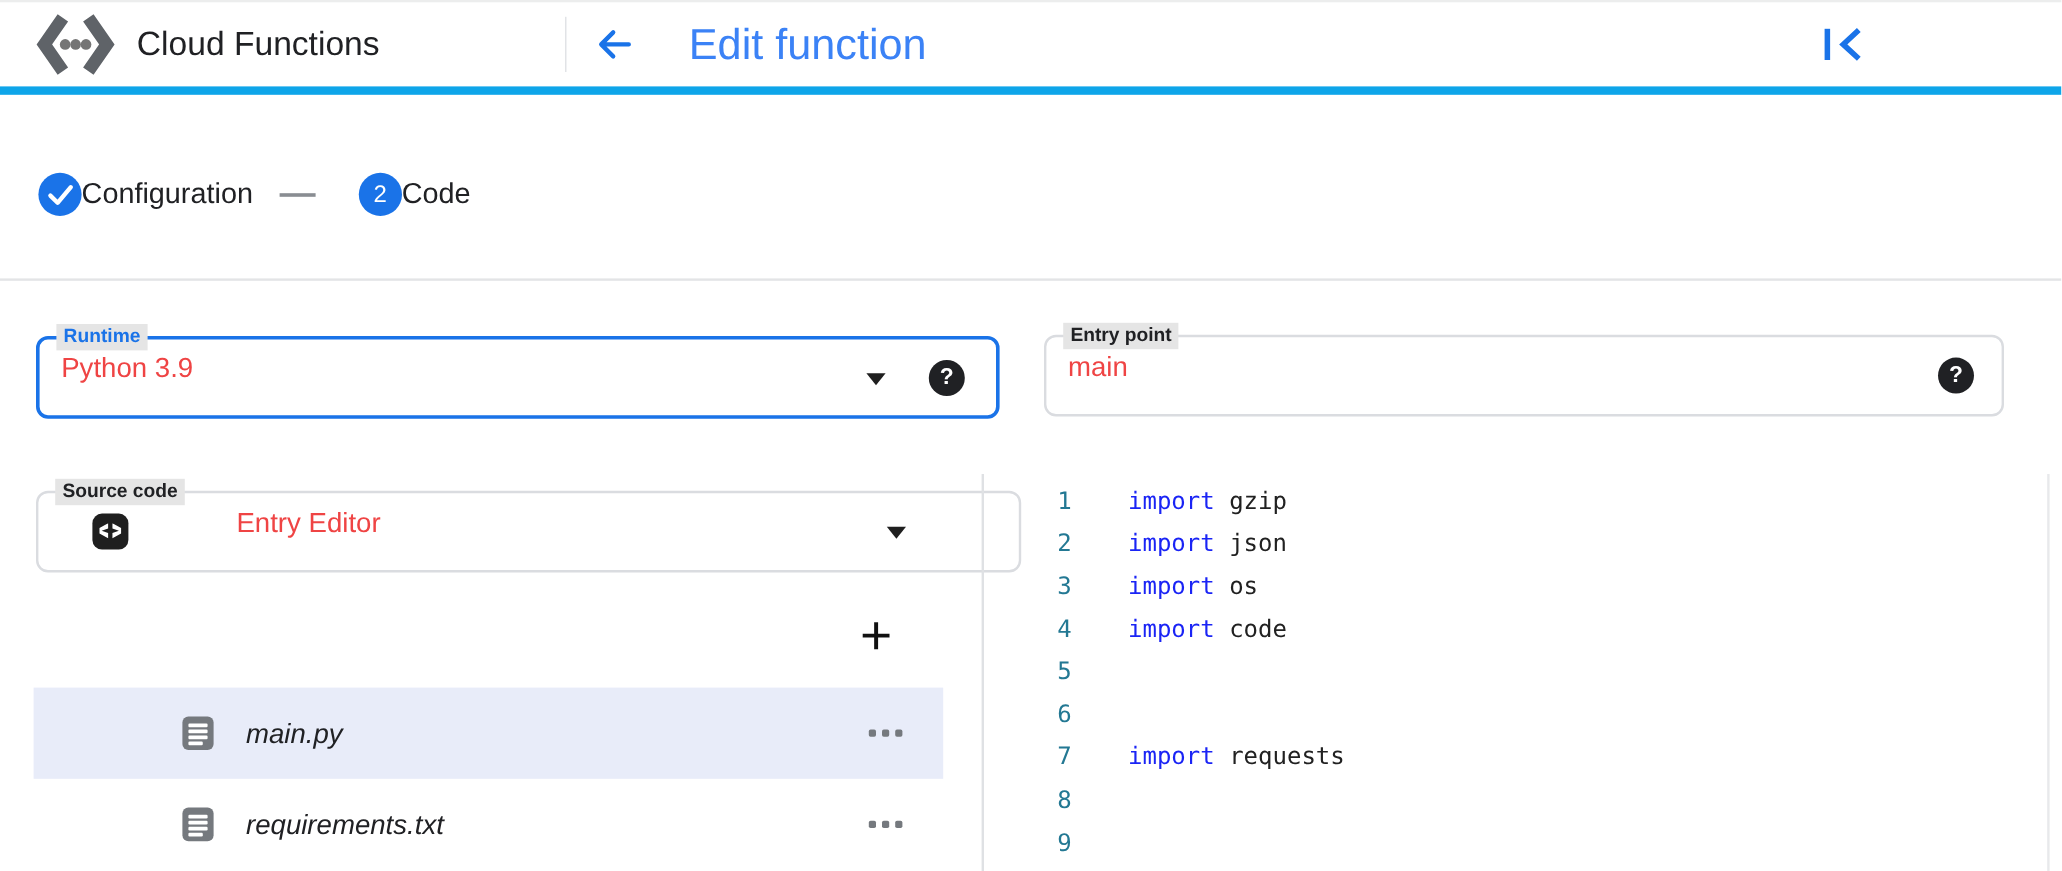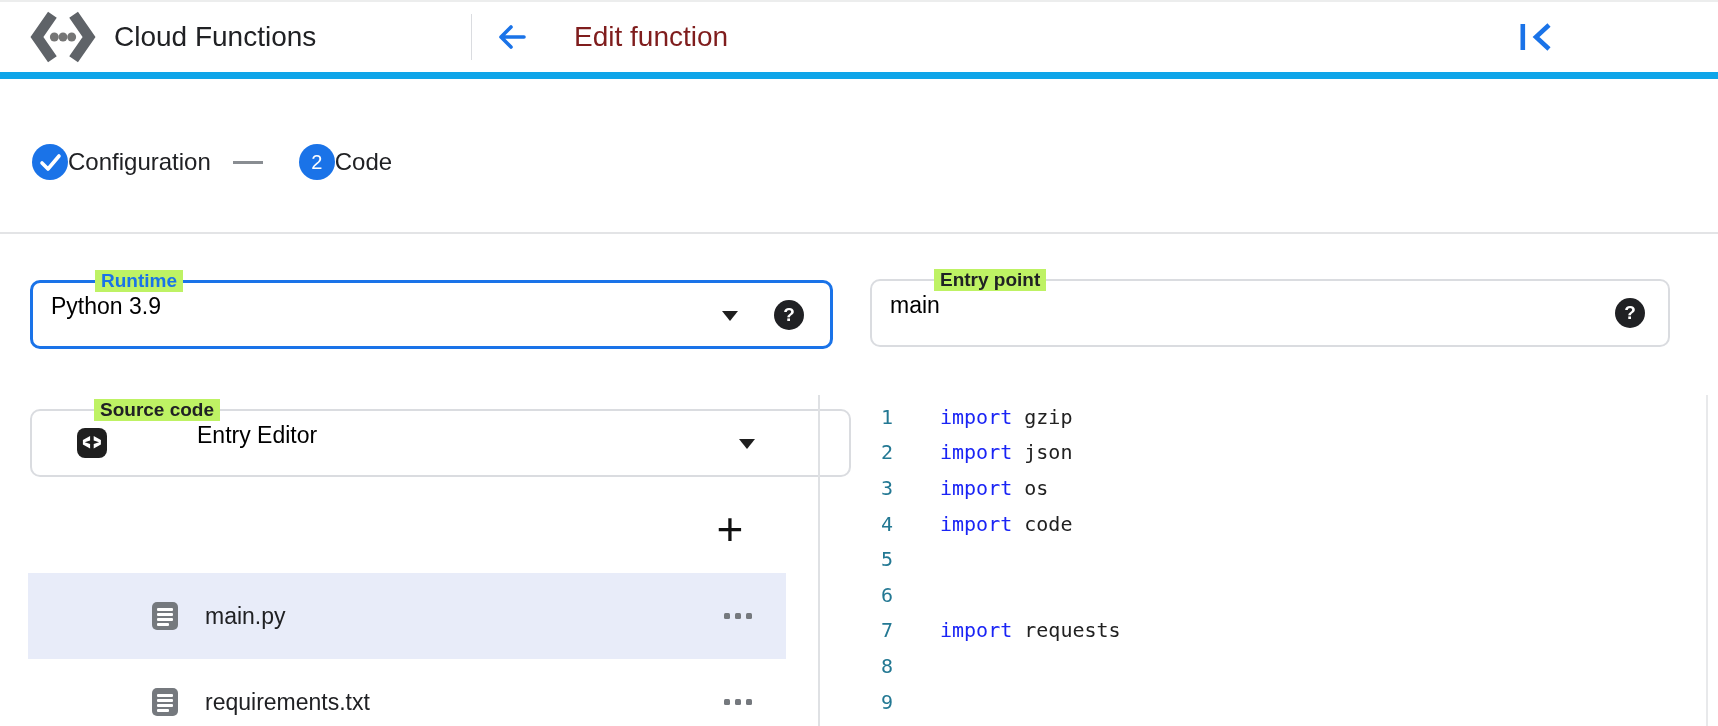--- a/index.html
+++ b/index.html
@@ -5,49 +5,49 @@
   html,body{margin:0;padding:0;background:#fff;}
   body{font-family:"Liberation Sans",sans-serif;color:#202124;}
   .page{position:relative;width:1718px;height:726px;background:#fff;overflow:hidden;border-top:2px solid #eceded;}
 
   
   .header{position:absolute;left:0;top:0;width:100%;height:70px;border-bottom:7px solid #0ea5e9;background:#fff;}
   .logo{position:absolute;left:28px;top:8px;width:70px;height:54px;}
   .product-title{position:absolute;left:114px;top:0;height:70px;display:flex;align-items:center;font-size:28px;color:#202124;}
   .hdr-divider{position:absolute;left:471px;top:12px;width:1px;height:46px;background:#dadce0;}
   .back-btn{position:absolute;left:494px;top:17px;width:36px;height:36px;cursor:pointer;}
-  .page-title{position:absolute;left:574px;top:0;height:70px;display:flex;align-items:center;font-size:28px;color:#7f1d1d;}
+  .page-title{position:absolute;left:574px;top:0;height:70px;display:flex;align-items:center;font-size:36px;color:#3b82f6;}
   .collapse-btn{position:absolute;right:165px;top:20px;width:34px;height:30px;cursor:pointer;}
 
   
   .stepper{position:absolute;left:32px;top:142px;height:36px;display:flex;align-items:center;}
   .step-circle{width:36px;height:36px;border-radius:50%;background:#1a73e8;display:flex;align-items:center;justify-content:center;flex:0 0 auto;}
   .step-circle .num{color:#fff;font-size:20px;font-weight:500;}
   .step-label{font-size:24px;color:#202124;}
   .step-dash{width:30px;height:3px;background:#898d92;margin:0 18px 0 22px;}
   .stepper .s2{margin-left:18px;}
   .section-divider{position:absolute;left:0;top:230px;width:100%;height:2px;background:#e3e4e6;}
 
   
   .field{position:absolute;background:#fff;border-radius:10px;box-sizing:border-box;}
-  .field .flabel{position:absolute;top:-12px;left:14px;background:#bef264;padding:0 6px;font-size:19px;font-weight:600;color:#202124;line-height:22px;white-space:nowrap;margin-left:48px;}
-  .field .fvalue{position:absolute;left:18px;top:0;bottom:16px;display:flex;align-items:center;font-size:23px;color:#000000;}
+  .field .flabel{position:absolute;top:-12px;left:14px;background:#e5e5e5;padding:0 6px;font-size:16px;font-weight:600;color:#202124;line-height:22px;white-space:nowrap;}
+  .field .fvalue{position:absolute;left:18px;top:0;bottom:16px;display:flex;align-items:center;font-size:23px;color:#ef4444;}
   .runtime-field{left:30px;top:278px;width:803px;height:69px;border:3px solid #1a73e8;}
   .runtime-field .flabel{color:#1a73e8;top:-13px;}
   .entry-field{left:870px;top:277px;width:800px;height:68px;border:2px solid #dadce0;padding-left:25px;}
   .source-field{left:30px;top:407px;width:821px;height:68px;border:2px solid #dadce0;}
   .caret{position:absolute;width:0;height:0;border-left:8px solid transparent;border-right:8px solid transparent;border-top:10px solid #1f1f1f;top:50%;margin-top:-4px;}
   .help{position:absolute;top:50%;margin-top:-15px;width:30px;height:30px;border-radius:50%;background:#202124;color:#fff;display:flex;align-items:center;justify-content:center;font-size:19px;font-weight:700;cursor:pointer;}
   .code-badge{position:absolute;left:45px;top:50%;margin-top:-15px;width:30px;height:30px;border-radius:8px;background:#1f1f1f;display:flex;align-items:center;justify-content:center;}
   .source-field .fvalue{left:165px;}
 
   
   .add-file{position:absolute;left:706px;top:503px;width:48px;height:48px;display:flex;align-items:center;justify-content:center;font-size:46px;font-weight:300;color:#111;cursor:pointer;line-height:1;}
   .file-list{position:absolute;left:28px;top:571px;width:758px;}
-  .file-row{position:relative;height:86px;display:flex;align-items:center;cursor:pointer;}
+  .file-row{position:relative;height:76px;display:flex;align-items:center;cursor:pointer;font-style:italic;}
   .file-row.selected{background:#e8ecf9;}
   .file-icon{position:absolute;left:124px;width:26px;height:28px;border-radius:5px;background:#75797e;}
   .file-icon i{position:absolute;left:5px;right:5px;height:2.5px;background:#fff;border-radius:1px;}
   .file-icon i:nth-child(1){top:6px;}
   .file-icon i:nth-child(2){top:11px;}
   .file-icon i:nth-child(3){top:16px;}
   .file-icon i:nth-child(4){top:21px;right:9px;}
   .file-name{position:absolute;left:177px;font-size:23px;color:#202124;}
   .more-dots{position:absolute;left:690px;width:40px;height:40px;display:flex;align-items:center;justify-content:center;gap:5px;cursor:pointer;}
   .more-dots b{width:6px;height:6px;border-radius:1.5px;background:#75797e;}

